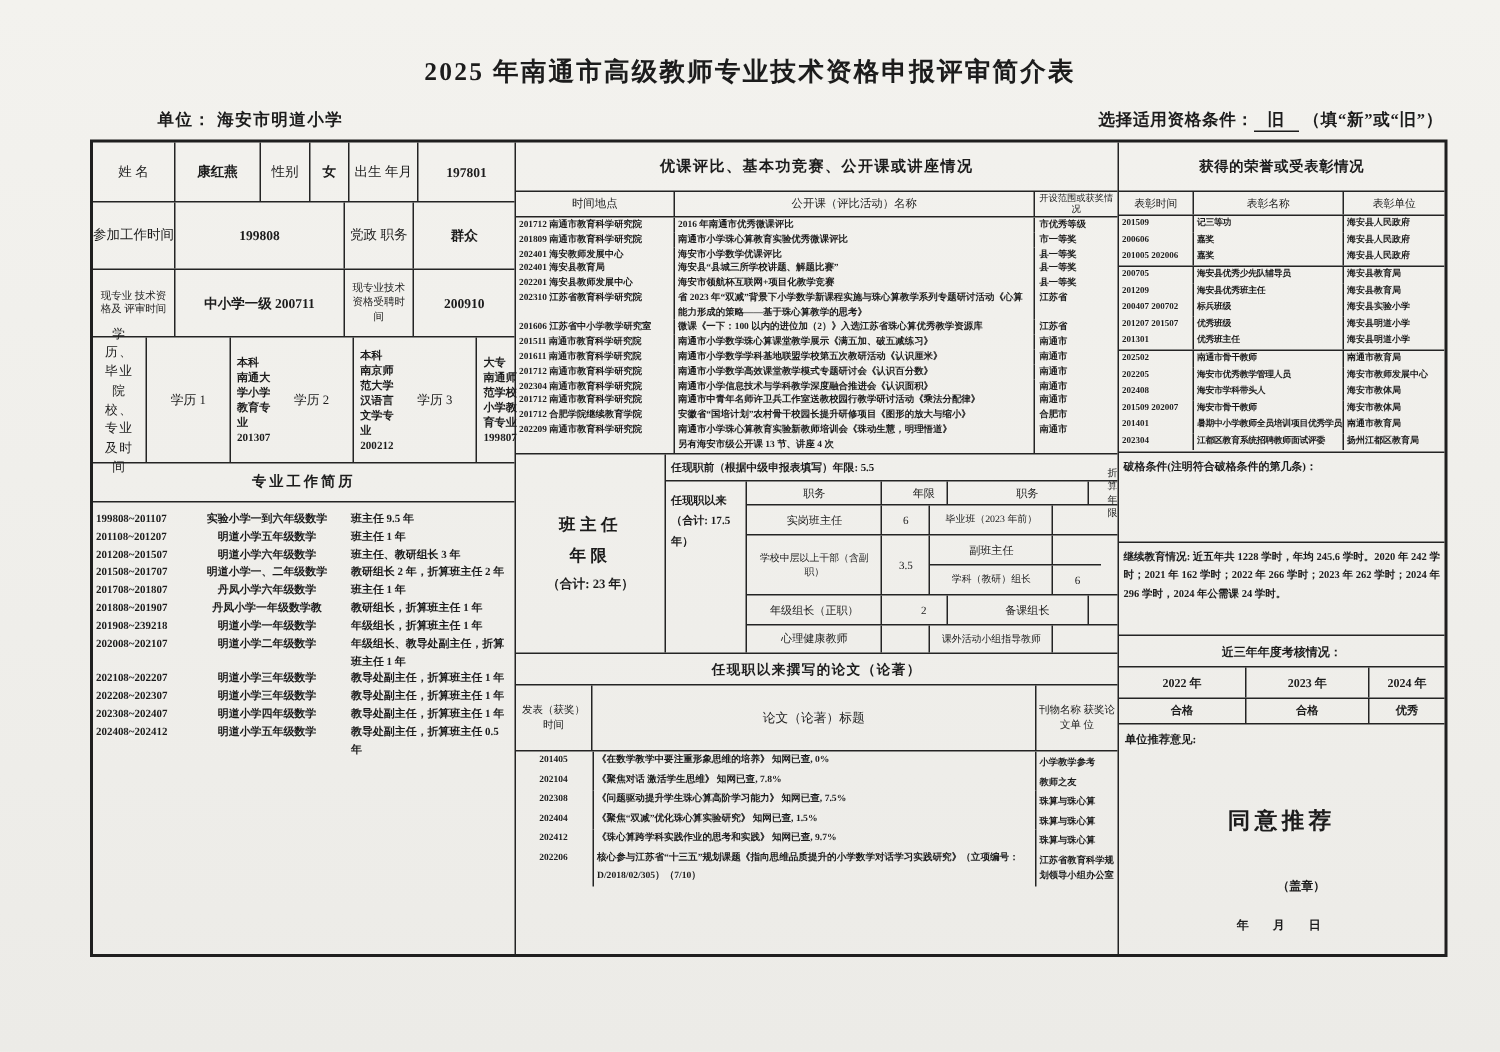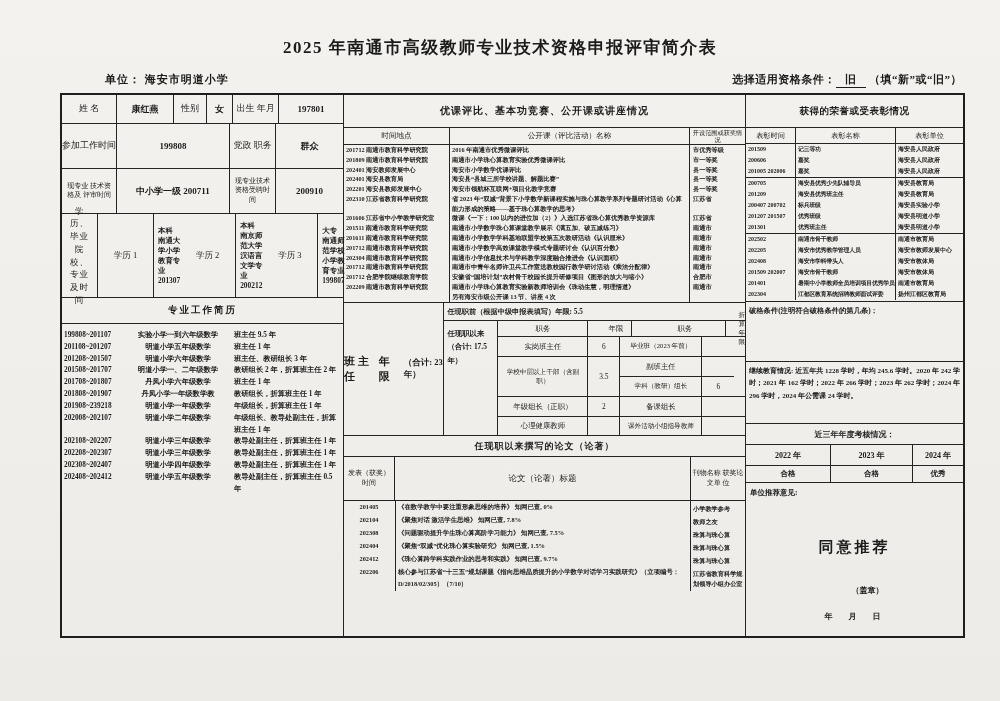--- a/index.html
+++ b/index.html
@@ -23,21 +23,21 @@
   .tbl{position:absolute;left:60px;top:93px;width:905px;height:545px;
     border:2px solid #1f1f1f;display:flex;background:transparent;}
   .r{display:flex;}
   .c{border-right:1px solid #242424;}
   .bb{border-bottom:1px solid #242424;}
   .cen{display:flex;align-items:center;justify-content:center;text-align:center;}
   .colL{width:282px;border-right:1px solid #242424;display:flex;flex-direction:column;}
   .colM{width:402px;border-right:1px solid #242424;display:flex;flex-direction:column;}
   .colR{flex:1;display:flex;flex-direction:column;}
   
-  .row1{height:29px;}
+  .row1{height:40px;}
   .row23{height:45px;}
   .lbl{font-size:9px;line-height:1.25;}
   .lbl-sm{font-size:7px;line-height:1.3;}
   .val{font-size:9px;font-weight:bold;}
   .edu{height:84px;}
   .edu-label{width:55px;font-size:8.5px;line-height:1.5;letter-spacing:1px;padding:4px 8px;}
   .edu-rows{flex:1;display:flex;flex-direction:row;}
   .edu-row{flex:1;display:flex;}
   .edu-num{width:56px;font-size:8.5px;}
   .edu-txt{flex:1;font-size:7.4px;font-weight:bold;justify-content:flex-start;padding-left:4px;text-align:left;}
@@ -51,32 +51,32 @@
   
   .mid-title{height:33px;font-size:10px;font-weight:bold;letter-spacing:1px;}
   .mid-head{height:17px;font-size:7.6px;}
   .mid-head .scope-h{font-size:6.2px;line-height:1.15;padding:0 1px;}
   .mid-list{height:158px;overflow:hidden;display:flex;flex-direction:column;border-bottom:1px solid #242424;}
   .ml-row{display:flex;flex:0 0 auto;}
   .ml-time{width:106px;font-size:6.2px;padding:0 0 0 2px;border-right:1px solid #242424;font-weight:bold;line-height:1.58;}
   .ml-name{width:240px;font-size:6.3px;padding:0 2px;border-right:1px solid #242424;font-weight:bold;line-height:1.55;}
   .ml-scope{flex:1;font-size:6.2px;padding-left:3px;font-weight:bold;line-height:1.58;}
   .bz{height:133px;display:flex;border-bottom:1px solid #242424;}
-  .bz-left{width:112px;border-right:1px solid #242424;display:flex;flex-direction:row;align-items:center;justify-content:center;gap:6px;}
+  .bz-left{width:112px;border-right:1px solid #242424;display:flex;flex-direction:column;align-items:center;justify-content:center;gap:6px;}
   .bz-l1{font-size:11px;font-weight:bold;letter-spacing:3px;}
   .bz-l3{font-size:8.5px;font-weight:bold;}
   .bz-right{flex:1;display:flex;flex-direction:column;}
   .bz-pre{height:18px;border-bottom:1px solid #242424;font-size:7.2px;font-weight:bold;display:flex;align-items:center;padding-left:3px;}
   .bz-main{flex:1;display:flex;}
   .bz-since{width:54px;border-right:1px solid #242424;font-size:7.4px;font-weight:bold;padding:6px 3px;line-height:1.8;}
   .bz-grid{flex:1;display:flex;flex-direction:column;font-size:7.4px;}
   .bzg-head{height:16px;gap:12px;}
   .bzg-r1{height:20px;}
   .bzg-r2{height:40px;}
-  .bzg-r3{height:20px;}
+  .bzg-r3{height:20px;gap:12px;}
   .bzg-r4{flex:1;}
   .bz-c1{width:90px;}
   .bz-c2{width:32px;}
   .bz-c3{width:82px;}
   .bz-c4{flex:1;border-right:none;}
   .bz-small{font-size:6.6px;}
   .bz-split{width:114px;display:flex;flex-direction:column;border-right:none;}
   .bz-split>.half{flex:1;display:flex;}
   .bz-split>.half:first-child{border-bottom:1px solid #242424;}
   

